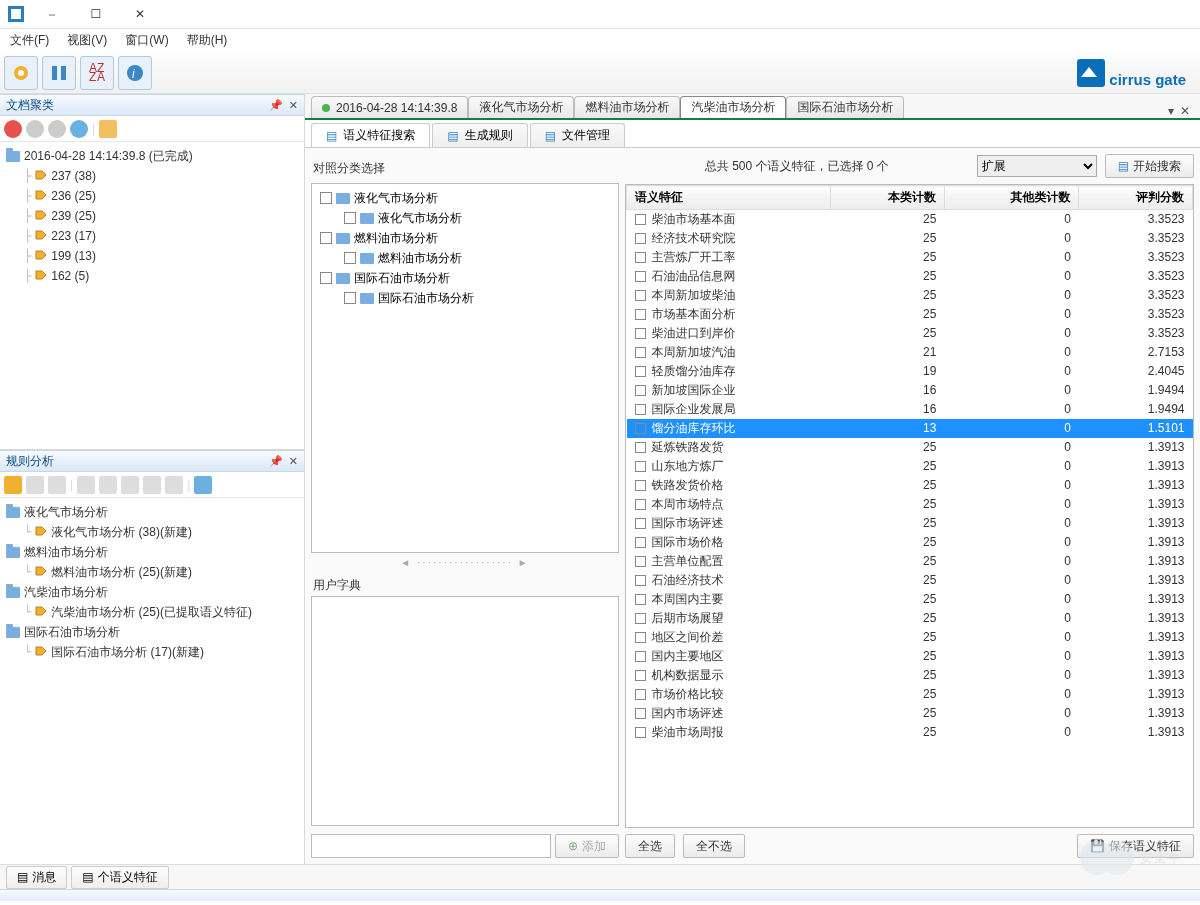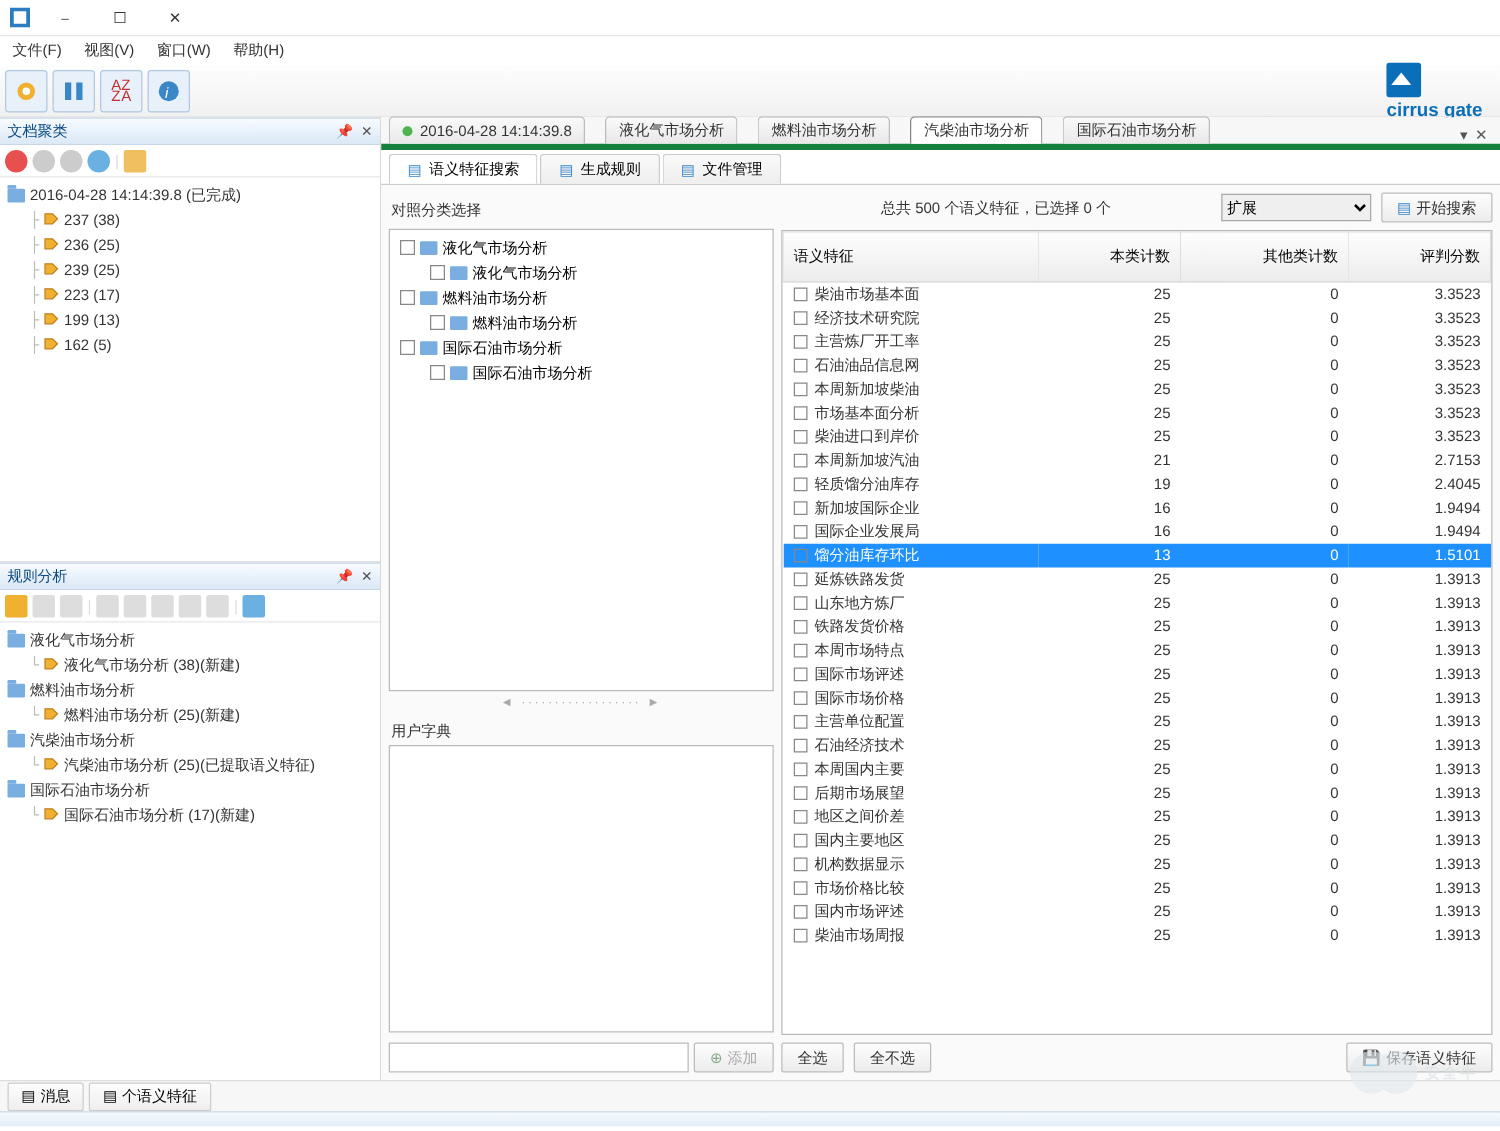--- a/index.html
+++ b/index.html
@@ -7,21 +7,21 @@
 
 .titlebar { height: 29px; background: #fff; display: flex; align-items: center; padding: 0 2px; border-bottom: 1px solid #e5e5e5; }
 .titlebar .app-icon { width: 16px; height: 16px; margin: 0 6px; }
 .titlebar .title { flex: 1; color: #333; }
 .titlebar .win-btns { display: flex; }
 .titlebar .win-btn { width: 44px; height: 29px; display: flex; align-items: center; justify-content: center; color: #333; }
 .menubar { height: 23px; display: flex; align-items: center; padding: 0 10px; gap: 18px; }
 .menubar span { color: #333; }
 .toolbar { height: 42px; display: flex; align-items: center; padding: 0 4px; border-bottom: 1px solid #e0e0e0; gap: 4px; background: linear-gradient(#fdfdfd,#f1f1f1); }
 .toolbar .tbtn { width: 34px; height: 34px; border: 1px solid #b0c8e0; border-radius: 3px; background: #e8f0fa; display: flex; align-items: center; justify-content: center; }
-.toolbar .brand { margin-left: auto; margin-right: 10px; display: flex; align-items: flex-start; gap: 4px; color: #0a6fb8; font-weight: bold; font-size: 18px; flex-direction: column; }
+.toolbar .brand { margin-left: auto; margin-right: 10px; display: flex; align-items: flex-end; gap: 4px; color: #0a6fb8; font-weight: bold; font-size: 18px; }
 .toolbar .brand svg { width: 28px; height: 28px; }
 
 .workspace { display: flex; height: 770px; }
 .left-col { width: 305px; display: flex; flex-direction: column; border-right: 1px solid #d8d8d8; }
 .panel-hdr { height: 22px; background: linear-gradient(#f7fbff,#dbe8f6); border-top: 1px solid #c8d6e8; border-bottom: 1px solid #c8d6e8; display: flex; align-items: center; padding: 0 6px; color: #0a4a82; }
 .panel-hdr .spacer { flex: 1; }
 .panel-hdr .pin, .panel-hdr .x { margin-left: 6px; color: #555; font-size: 11px; }
 .mini-tb { height: 26px; display: flex; align-items: center; padding: 0 4px; gap: 4px; border-bottom: 1px solid #e8e8e8; }
 .mini-tb .ico { width: 18px; height: 18px; border-radius: 50%; }
 .tree { padding: 4px 6px; overflow: auto; }
@@ -32,21 +32,21 @@
 .tag-ico { width: 12px; height: 12px; }
 .conn { color: #bbb; font-family: monospace; }
 
 .doc-cluster { flex: 0 0 355px; display: flex; flex-direction: column; }
 .doc-cluster .tree { flex: 1; }
 .rule-panel { flex: 1; display: flex; flex-direction: column; border-top: 1px solid #d8d8d8; }
 .rule-panel .tree { flex: 1; }
 
 .right-col { flex: 1; display: flex; flex-direction: column; background: #fafafa; }
 
-.doc-tabs { height: 26px; display: flex; align-items: end; padding: 0 6px; gap: 16px; background: #f7f7f7; border-bottom: 5px solid #15803d; }
+.doc-tabs { height: 26px; display: flex; align-items: end; padding: 0 6px; gap: 0; background: #f7f7f7; border-bottom: 2px solid #15803d; }
 .doc-tab { height: 22px; padding: 0 10px; display: flex; align-items: center; gap: 6px; border: 1px solid #bbb; border-bottom: none; border-radius: 4px 4px 0 0; background: linear-gradient(#fafafa,#e8e8e8); color: #333; white-space: nowrap; font-size: 11px; }
 .doc-tab.active { background: #fff; border-color: #888; }
 .doc-tab .dot { width: 8px; height: 8px; border-radius: 50%; background: #4fb34f; }
 .doc-tabs .tail { margin-left: auto; display: flex; gap: 6px; padding-right: 4px; color: #555; }
 
 .sub-tabs { height: 28px; display: flex; align-items: end; padding: 0 6px; gap: 2px; background: #fff; border-bottom: 1px solid #ccc; }
 .sub-tab { height: 24px; padding: 0 14px; display: flex; align-items: center; gap: 6px; border: 1px solid #ccc; border-bottom: none; border-radius: 3px 3px 0 0; background: linear-gradient(#fafafa,#eee); }
 .sub-tab.active { background: #fff; }
 .sub-tab .ico { color: #3a87c8; }
 
@@ -67,21 +67,21 @@
 .btn { height: 24px; padding: 0 12px; border: 1px solid #bbb; background: linear-gradient(#fdfdfd,#ececec); border-radius: 2px; display: inline-flex; align-items: center; gap: 4px; color: #333; }
 .btn.disabled { color: #aaa; }
 
 .feat-pane { flex: 1; display: flex; flex-direction: column; gap: 6px; }
 .feat-top { display: flex; align-items: center; gap: 8px; }
 .feat-top .summary { flex: 1; text-align: center; color: #333; }
 .feat-top select { height: 22px; width: 120px; border: 1px solid #aaa; }
 .feat-table-wrap { flex: 1; border: 1px solid #bbb; background: #fff; display: flex; overflow: hidden; }
 .feat-table { flex: 1; overflow-y: scroll; }
 table { width: 100%; border-collapse: collapse; }
-th { background: linear-gradient(#fdfdfd,#ececec); border: 1px solid #ddd; height: 40px; font-weight: normal; text-align: left; padding: 0 8px; position: sticky; top: 0; margin-left: 16px; }
+th { background: linear-gradient(#fdfdfd,#ececec); border: 1px solid #ddd; height: 24px; font-weight: bold; text-align: left; padding: 0 8px; position: sticky; top: 0; margin-left: 16px; }
 th.num { text-align: right; }
 td { height: 19px; padding: 0 8px; border-bottom: 0; color: #333; }
 td.num { text-align: right; }
 tr.sel td { background: #1e90ff; color: #fff; }
 td .cb { display: inline-block; width: 11px; height: 11px; border: 1px solid #888; margin-right: 6px; vertical-align: middle; }
 .feat-btns { display: flex; gap: 8px; align-items: center; }
 .feat-btns .sp { flex: 1; }
 
 .bottom-tabs { height: 25px; display: flex; align-items: center; padding: 0 6px; gap: 4px; border-top: 1px solid #ddd; background: #f7f7f7; }
 .bottom-tabs .bt { padding: 2px 10px; border: 1px solid #ccc; border-radius: 2px; background: linear-gradient(#fdfdfd,#eee); display: inline-flex; align-items: center; gap: 4px; }

